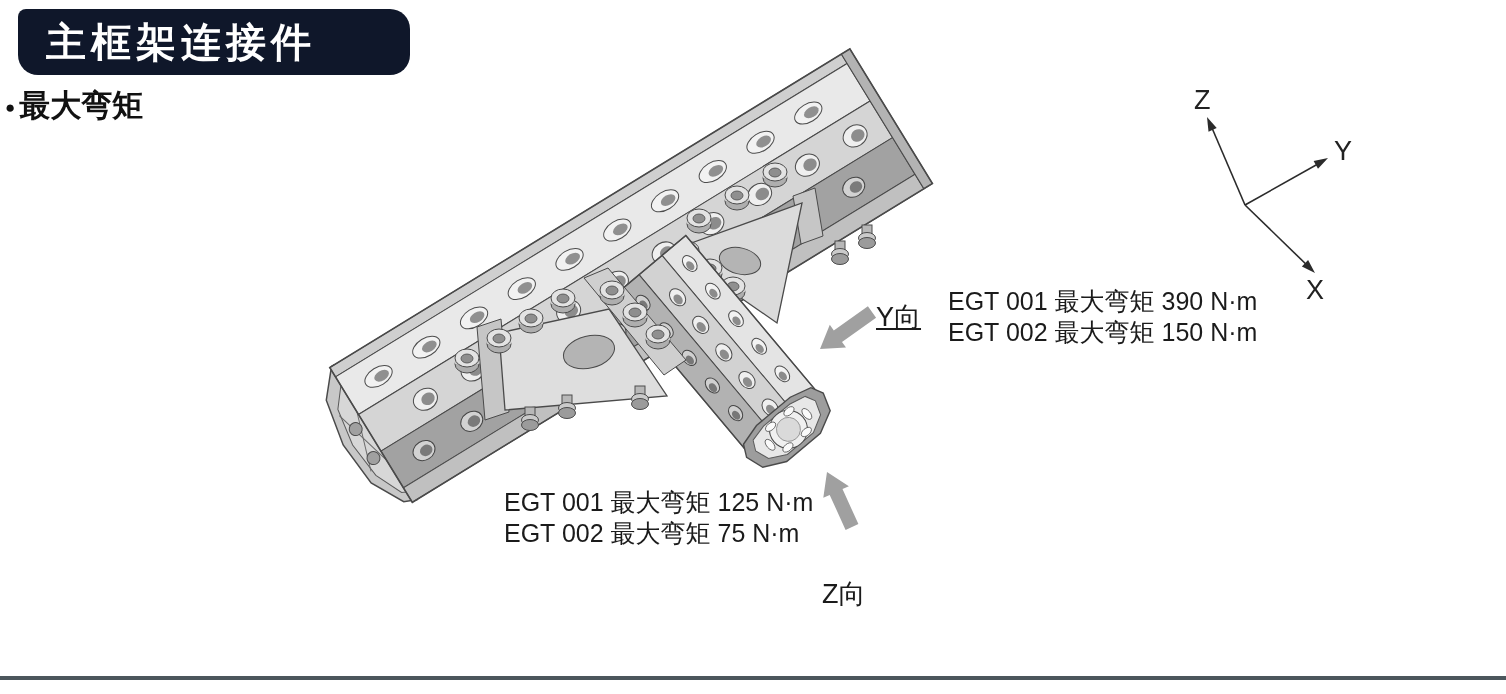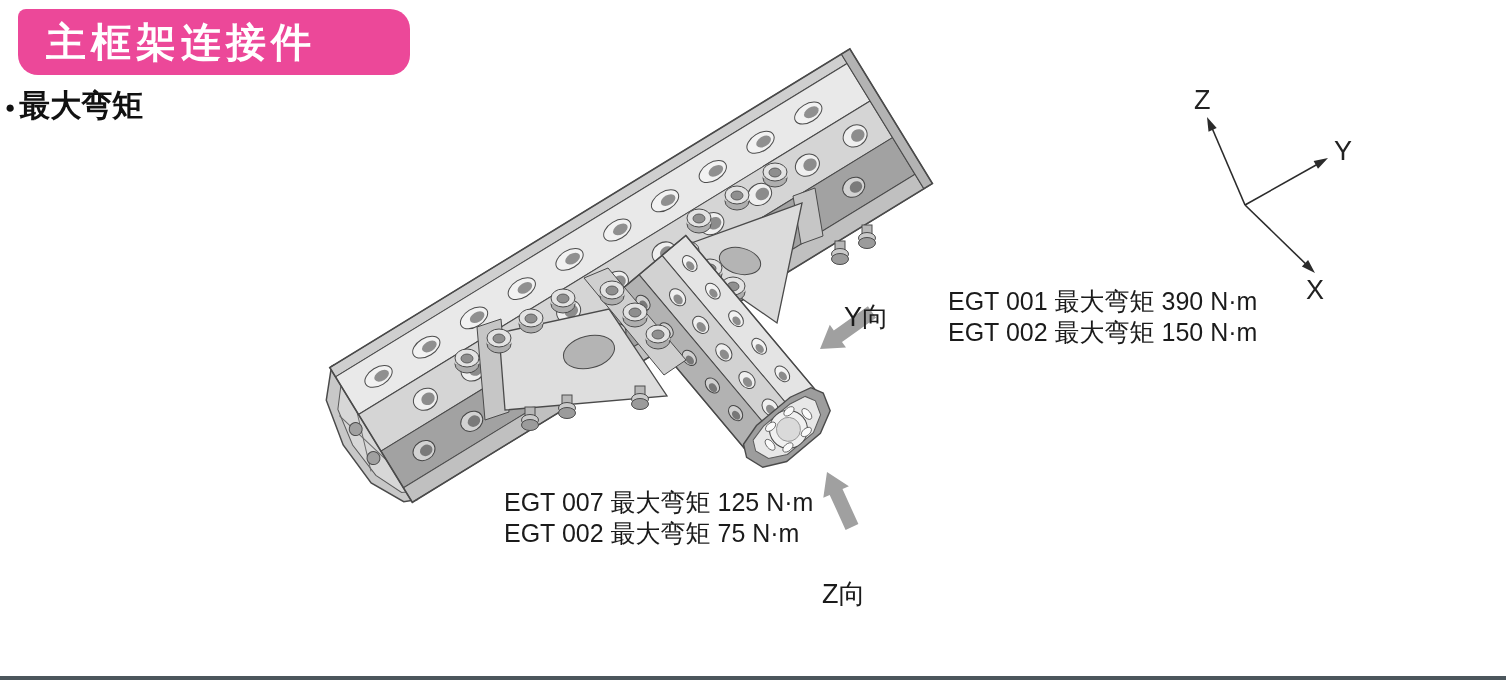--- a/index.html
+++ b/index.html
@@ -2,37 +2,37 @@
 <html><head>
 <meta charset="utf-8">
 <style>
   html,body{margin:0;padding:0;}
   body{
     width:1506px;height:694px;position:relative;background:#ffffff;overflow:hidden;
     font-family:"Liberation Sans","DejaVu Sans",sans-serif;color:#1b1b1b;
   }
   .abs{position:absolute;white-space:nowrap;}
   .banner{
-    left:18px;top:9px;width:392px;height:66px;background:#ec4899;
+    left:18px;top:9px;width:392px;height:66px;background:#0f172a;
     border-radius:8px 20px 20px 20px;display:flex;align-items:center;
   }
   .banner span{
     color:#ffffff;font-size:40px;font-weight:bold;letter-spacing:5px;
     padding-left:28px;line-height:1;
   }
   .heading{
     left:5px;top:85px;display:flex;align-items:center;gap:4px;
     font-size:31px;font-weight:bold;color:#111;
   }
   .heading .bullet{font-size:17px;line-height:1;position:relative;top:1px;}
   .spec{font-size:25px;line-height:31px;color:#1b1b1b;}
   .dirlabel{font-size:27px;color:#1b1b1b;}
   .axislabel{font-size:27px;color:#222;}
   .y-specs{left:948px;top:286px;}
-  .y-label{left:844px;top:299px;}
+  .y-label{left:876px;top:299px;text-decoration:underline;}
   .z-specs{left:504px;top:487px;}
   .z-label{left:822px;top:576px;}
   .axis-z{left:1194px;top:85px;}
   .axis-y{left:1334px;top:136px;}
   .axis-x{left:1306px;top:275px;}
   .divider{left:0;top:676px;width:1506px;height:4px;background:#4c565c;}
   svg.fig{position:absolute;left:0;top:0;}
 </style>
 </head>
 <body>
@@ -228,21 +228,21 @@
 </div>
 
 <div class="abs dirlabel y-label">Y向</div>
 
 <div class="abs spec y-specs">
   <div>EGT 001 最大弯矩 390 N·m</div>
   <div>EGT 002 最大弯矩 150 N·m</div>
 </div>
 
 <div class="abs spec z-specs">
-  <div>EGT 007 最大弯矩 125 N·m</div>
+  <div>EGT 001 最大弯矩 125 N·m</div>
   <div>EGT 002 最大弯矩 75 N·m</div>
 </div>
 
 <div class="abs dirlabel z-label">Z向</div>
 
 <div class="abs axislabel axis-z">Z</div>
 <div class="abs axislabel axis-y">Y</div>
 <div class="abs axislabel axis-x">X</div>
 
 <div class="abs divider"></div>

